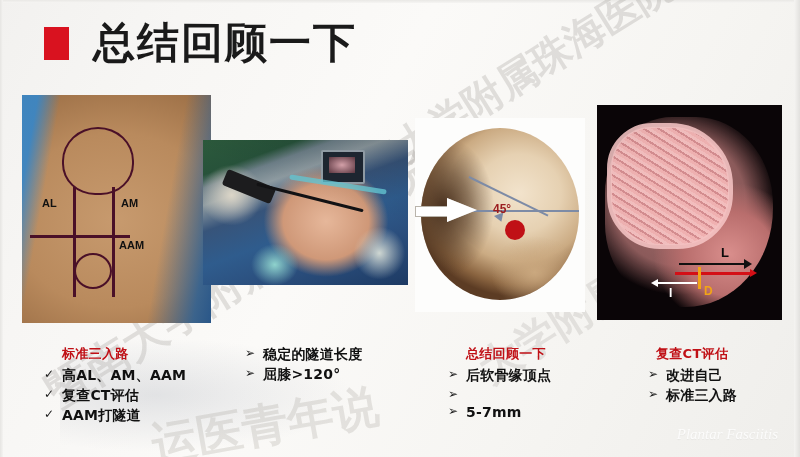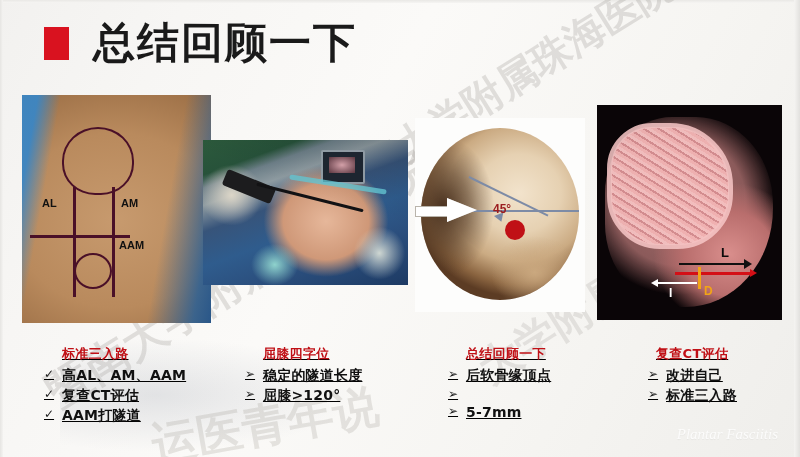--- a/index.html
+++ b/index.html
@@ -139,21 +139,21 @@
   .ct-red:after{content:"";position:absolute;right:-6px;top:-3.5px;width:0;height:0;
       border-top:4.5px solid transparent;border-bottom:4.5px solid transparent;border-left:7px solid #d40f16;}
   .ct-I-arrow{position:absolute;left:60px;top:177px;width:40px;height:2px;background:#fff;}
   .ct-I-arrow:before{content:"";position:absolute;left:-6px;top:-3.5px;width:0;height:0;
       border-top:4.5px solid transparent;border-bottom:4.5px solid transparent;border-right:7px solid #fff;}
   .ct-I-lbl{position:absolute;left:72px;top:181px;font-size:12px;font-weight:bold;color:#fff;}
   .ct-D-bar{position:absolute;left:101px;top:162px;width:3px;height:22px;background:#f2a416;}
   .ct-D-lbl{position:absolute;left:107px;top:179px;font-size:12px;font-weight:bold;color:#f2a416;}
 
   
-  .col{position:absolute;text-decoration:underline;}
+  .col{position:absolute;}
   .col-head{font-size:13px;font-weight:bold;color:#c01016;margin-bottom:3px;
       font-family:"DejaVu Sans",sans-serif;letter-spacing:.3px;}
   .bul{display:flex;align-items:flex-start;gap:6px;margin-bottom:1px;}
   .bul-mark{font-size:12px;color:#1a1a1a;line-height:1.35;width:12px;flex:none;
       font-family:"DejaVu Sans",sans-serif;}
   .bul-txt{font-size:14px;font-weight:bold;color:#111;line-height:1.35;
       font-family:"DejaVu Sans",sans-serif;letter-spacing:.2px;}
 
   #col1{left:44px;top:345px;}
   #col1 .col-head{margin-left:18px;}
@@ -243,21 +243,20 @@
       <span class="bul-mark">✓</span>
       <span class="bul-txt">复查CT评估</span>
     </div>
     <div class="bul">
       <span class="bul-mark">✓</span>
       <span class="bul-txt">AAM打隧道</span>
     </div>
   </div>
 
   <div class="col" id="col2">
-    <div class="col-head">屈膝四字位</div>
     <div class="bul">
       <span class="bul-mark">➢</span>
       <span class="bul-txt">稳定的隧道长度</span>
     </div>
     <div class="bul">
       <span class="bul-mark">➢</span>
       <span class="bul-txt">屈膝&gt;120°</span>
     </div>
   </div>
 

